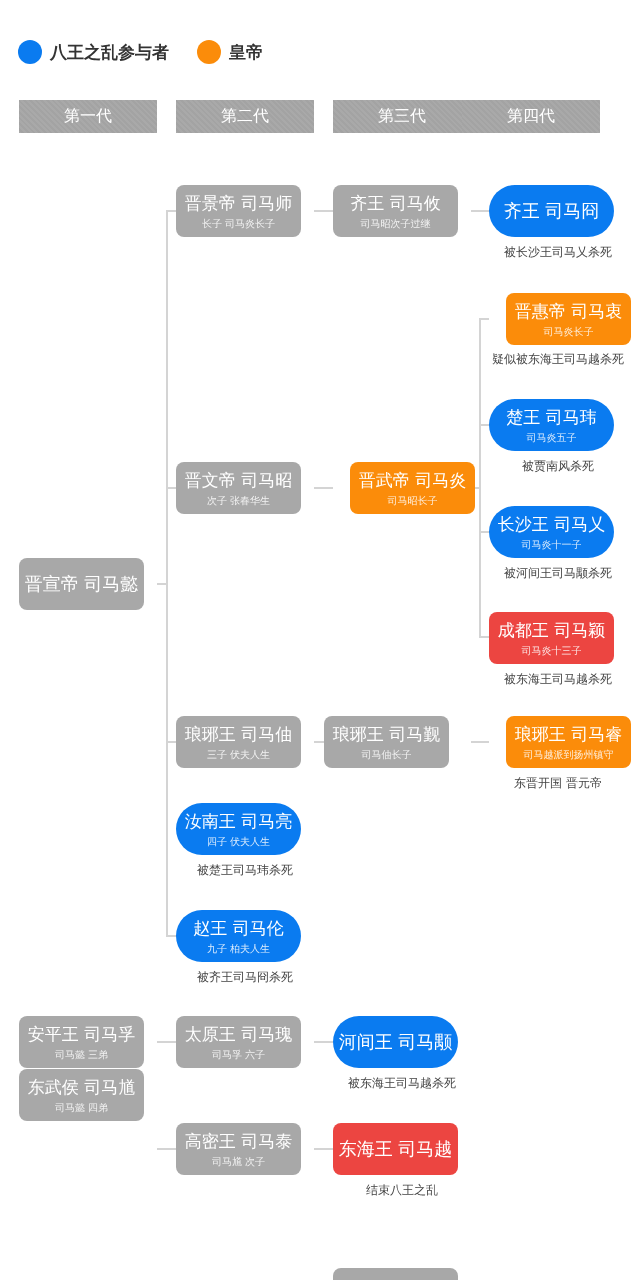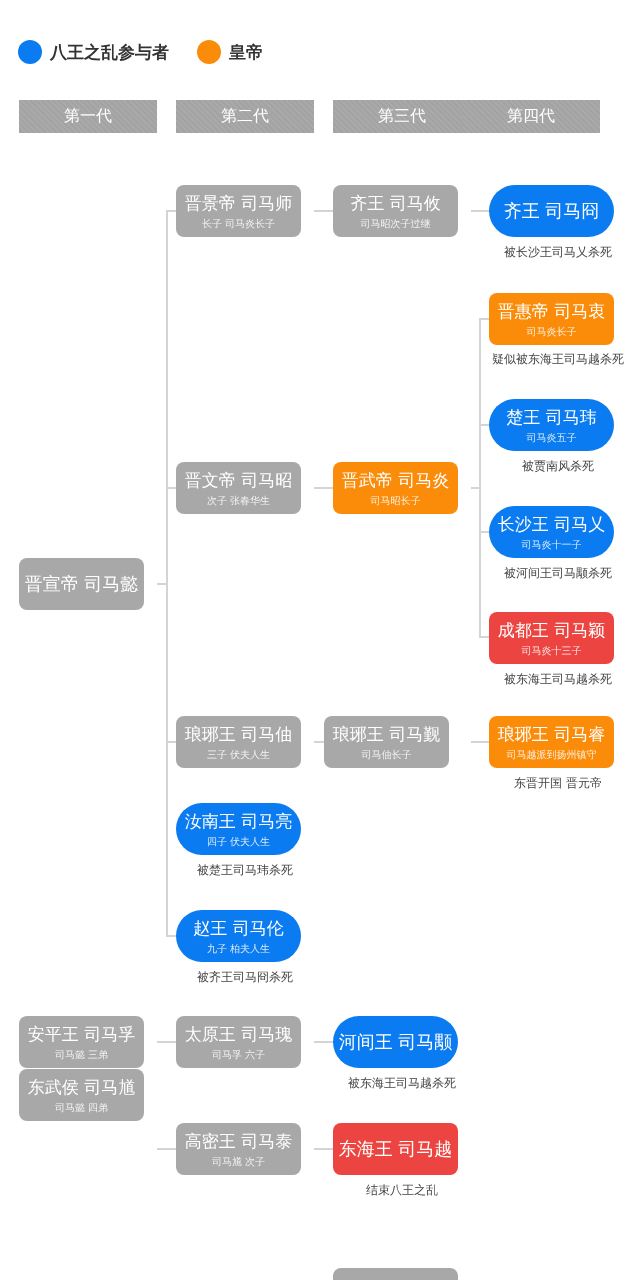--- a/index.html
+++ b/index.html
@@ -16,21 +16,21 @@
       background: repeating-linear-gradient(45deg, #a9a9a9 0 2px, #a3a3a3 2px 4px);
       color: #ffffff; font-size: 16px; display: flex; align-items: center; justify-content: center;
     }
     .node {
       position: absolute; width: 125px; height: 52px; border-radius: 8px;
       display: flex; flex-direction: column; align-items: center; justify-content: center;
       color: #ffffff; box-sizing: border-box;
     }
     .node.gray { background: #a8a8a8; }
     .node.blue { background: #0a7bf0; border-radius: 26px; }
-    .node.orange { background: #fb8c0a; }
+    .node.orange { background: #fb8c0a; margin-left: 17px; }
     .node.red { background: #ec4541; }
     .node-name { font-size: 17px; line-height: 20px; white-space: nowrap; }
     .node-sub { font-size: 10px; line-height: 13px; margin-top: 4px; opacity: 0.85; white-space: nowrap; }
     .node.single .node-name { font-size: 18px; }
     .note { position: absolute; width: 138px; text-align: center; font-size: 12px; color: #444444; }
     .line { position: absolute; background: #d4d4d4; }
   </style>
 </head>
 <body>
 

